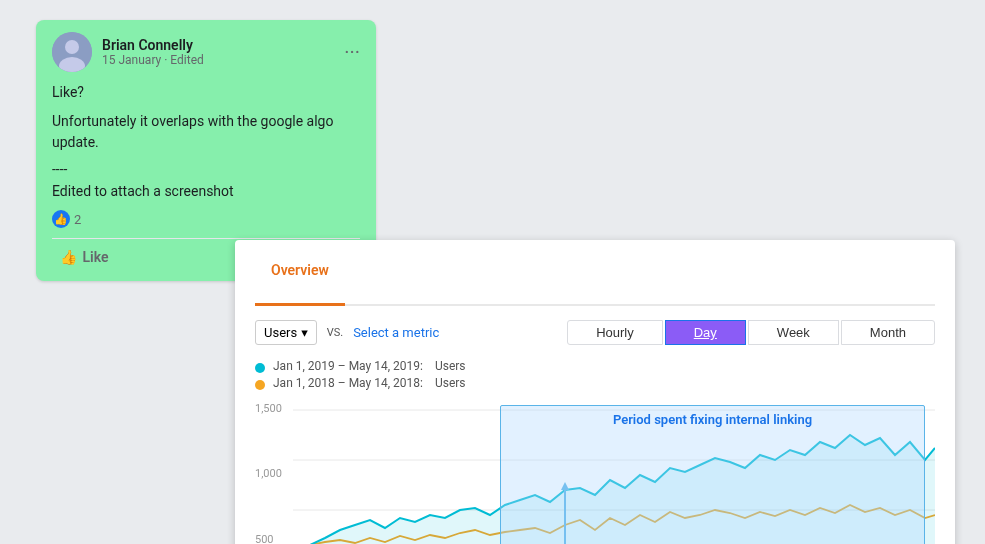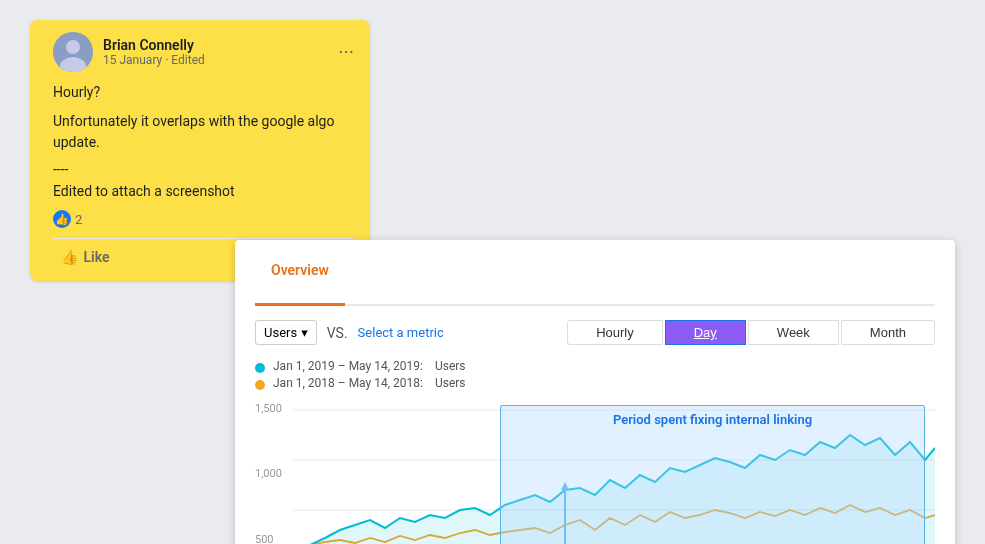--- a/index.html
+++ b/index.html
@@ -15,28 +15,28 @@
     }
 
     .page-wrapper {
       position: relative;
       width: 945px;
       height: 504px;
     }
 
     
     .fb-card {
-      background: #fde047;
+      background: #86efac;
       border-radius: 8px;
       box-shadow: 0 1px 3px rgba(0,0,0,0.15);
       width: 340px;
-      padding: 12px 16px 12px 23px;
+      padding: 12px 16px 12px 16px;
       position: absolute;
       top: 0;
-      left: 10px;
+      left: 16px;
       z-index: 1;
     }
 
     .fb-header {
       display: flex;
       align-items: center;
       justify-content: space-between;
       margin-bottom: 10px;
     }
 
@@ -195,21 +195,21 @@
       gap: 4px;
       border: 1px solid #ccc;
       border-radius: 3px;
       padding: 4px 8px;
       font-size: 13px;
       cursor: pointer;
       background: #fff;
     }
 
     .vs-text {
-      font-size: 14px;
+      font-size: 11px;
       color: #555;
     }
 
     .select-metric-link {
       font-size: 13px;
       color: #1a73e8;
       cursor: pointer;
     }
 
     .time-buttons {
@@ -320,21 +320,21 @@
           </svg>
         </div>
         <div class="fb-user-info">
           <span class="fb-username">Brian Connelly</span>
           <span class="fb-meta">15 January · Edited</span>
         </div>
       </div>
       <span class="fb-more">···</span>
     </div>
 
-    <div class="fb-post-text">Hourly?</div>
+    <div class="fb-post-text">Like?</div>
     <div class="fb-post-text">Unfortunately it overlaps with the google algo update.</div>
     <div class="fb-divider-text">----</div>
     <div class="fb-post-text">Edited to attach a screenshot</div>
 
     <div class="fb-reactions">
       <div class="fb-reaction-icon">👍</div>
       <span>2</span>
     </div>
 
     <div class="fb-actions">

